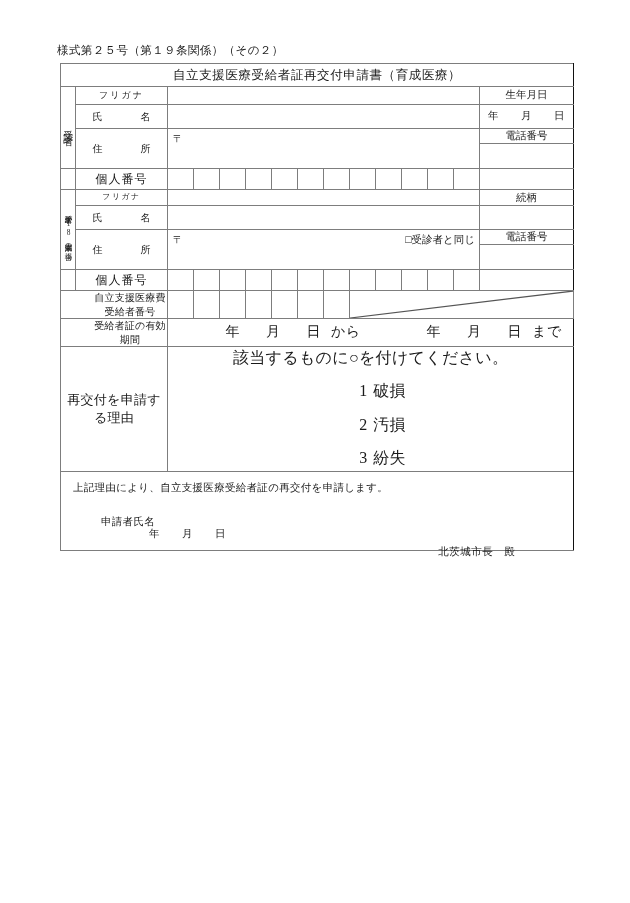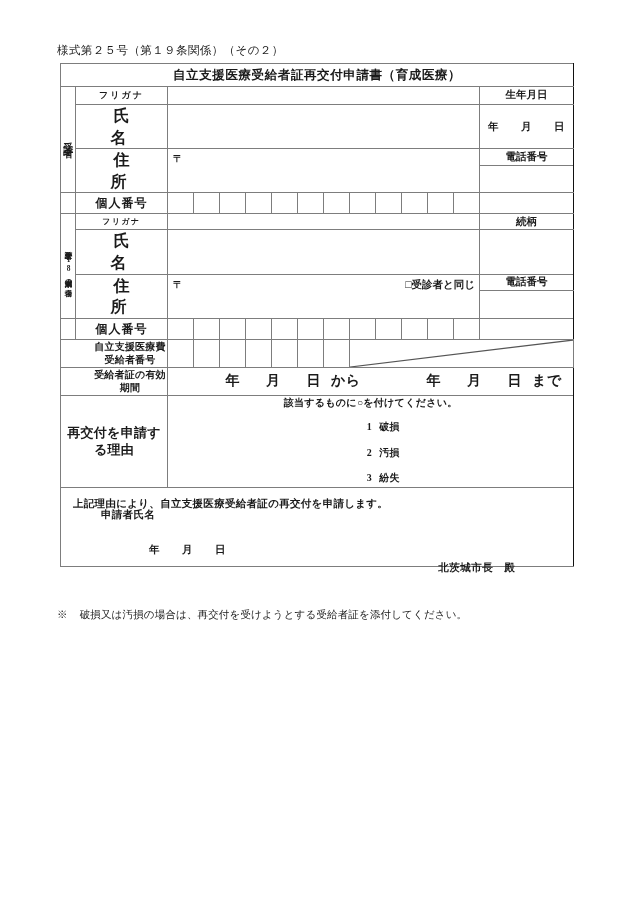--- a/index.html
+++ b/index.html
@@ -46,21 +46,20 @@
   .form-table td {
     border: 0.8px solid #7d7d7d;
     padding: 0;
     vertical-align: middle;
     text-align: center;
     line-height: 1.35;
   }
   
   .form-table {
     border: 1.6px solid #111;
-    font-weight: bold;
   }
 
   .t-title {
     height: 22px;
     font-size: 12.5px;
     letter-spacing: 0.6px;
   }
 
   .vert-label {
     width: 15px;
@@ -75,21 +74,21 @@
     letter-spacing: 3px;
     white-space: nowrap;
   }
   .vert-inner.tight {
     font-size: 7.4px;
     letter-spacing: 0.3px;
   }
 
   .lbl {
     width: 92px;
-    font-size: 16px;
+    font-size: 10px;
   }
   .lbl.sp { letter-spacing: 6px; text-indent: 6px; }
   .lbl.kana { font-size: 9px; letter-spacing: 2px; }
   .lbl.kana-sm { font-size: 7.8px; letter-spacing: 1.6px; }
   .lbl.mynum { font-size: 12px; letter-spacing: 1px; }
   .lbl.wide { font-size: 10px; letter-spacing: 0.2px; padding-left: 32px; }
 
   .fill { background: #fff; }
 
   .addr-cell {
@@ -139,38 +138,38 @@
     font-size: 14px;
   }
   .period-cell .gap { display: inline-block; width: 26px; }
   .period-cell .gap-l { display: inline-block; width: 46px; }
 
   
   .reason-label { font-size: 13px; letter-spacing: 0.3px; }
   .reason-body {
     text-align: left;
     padding: 8px 0 9px 10px;
-    font-size: 10px;
+    font-size: 16px;
     line-height: 1.0;
   }
   .reason-body .lead { margin: 0 0 11px 0; letter-spacing: 0.3px; }
   .reason-body .opt { margin: 0 0 12px 18px; letter-spacing: 0.3px; }
   .reason-body .opt:last-child { margin-bottom: 2px; }
   .reason-body .opt .n { display: inline-block; width: 20px; }
 
   
   .decl {
     text-align: left;
     padding: 10px 0 10px 0;
     font-size: 10.5px;
     position: relative;
     height: 78px;
   }
   .decl .line1 { position: absolute; left: 12px; top: 9px; letter-spacing: 0.3px; }
-  .decl .line2 { position: absolute; left: 40px; top: 20px; letter-spacing: 0.3px; }
+  .decl .line2 { position: absolute; left: 40px; top: 43px; letter-spacing: 0.3px; }
   .decl .line3 { position: absolute; left: 88px; top: 55px; letter-spacing: 0.5px; }
   .decl .line3 .g { display: inline-block; width: 22px; }
   .decl .line4 { position: absolute; right: 58px; top: 73px; letter-spacing: 0.5px; }
 
   
   .notes {
     position: absolute;
     left: 57px;
     top: 610px;
     width: 530px;
@@ -345,18 +344,15 @@
         <div class="line1">上記理由により、自立支援医療受給者証の再交付を申請します。</div>
         <div class="line2">申請者氏名</div>
         <div class="line3"><span>年</span><span class="g"></span><span>月</span><span class="g"></span><span>日</span></div>
         <div class="line4">北茨城市長　殿</div>
       </td>
     </tr>
   </tbody>
     </table>
 
   <div class="notes">
-    <div class="note n1">
-      <span class="mk">※</span><span>破損又は汚損の場合は、再交付を受けようとする受給者証を添付してください。</span>
-    </div>
   </div>
 
 </div>
 
 </body></html>

